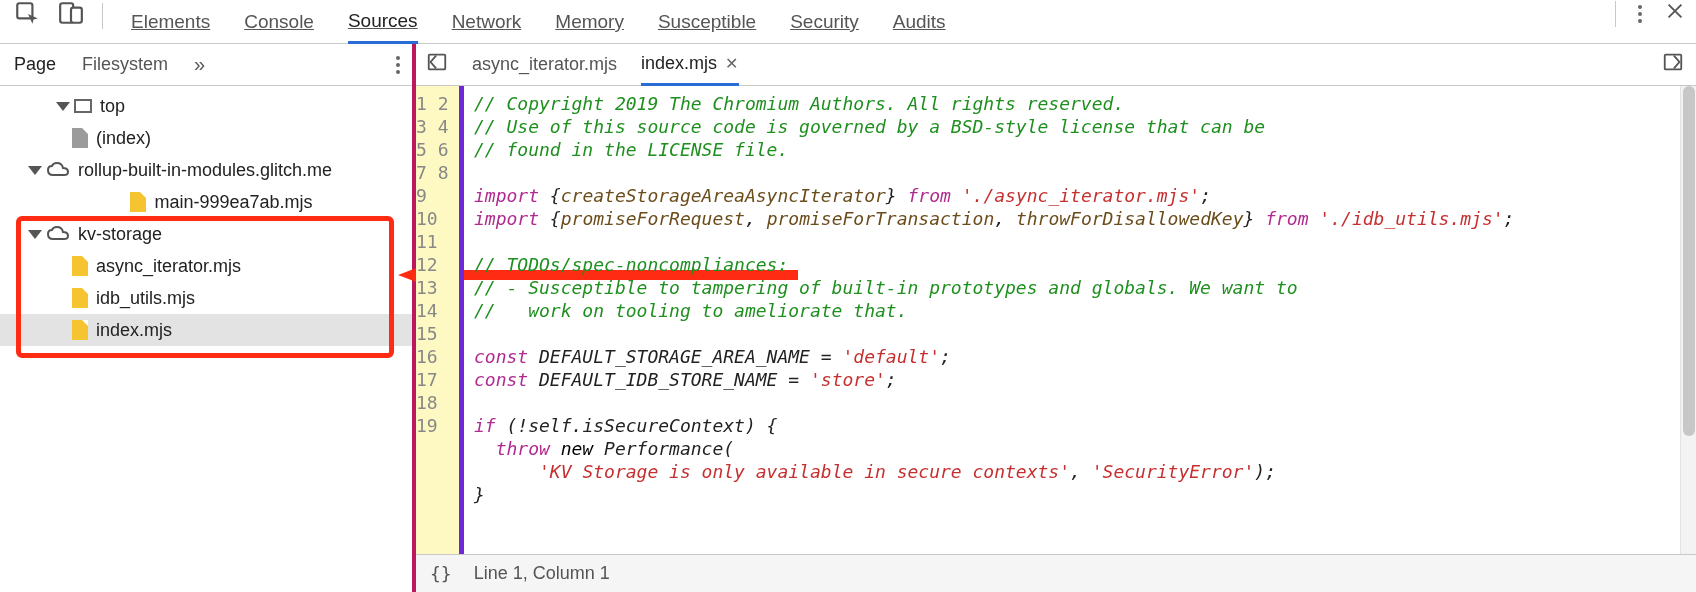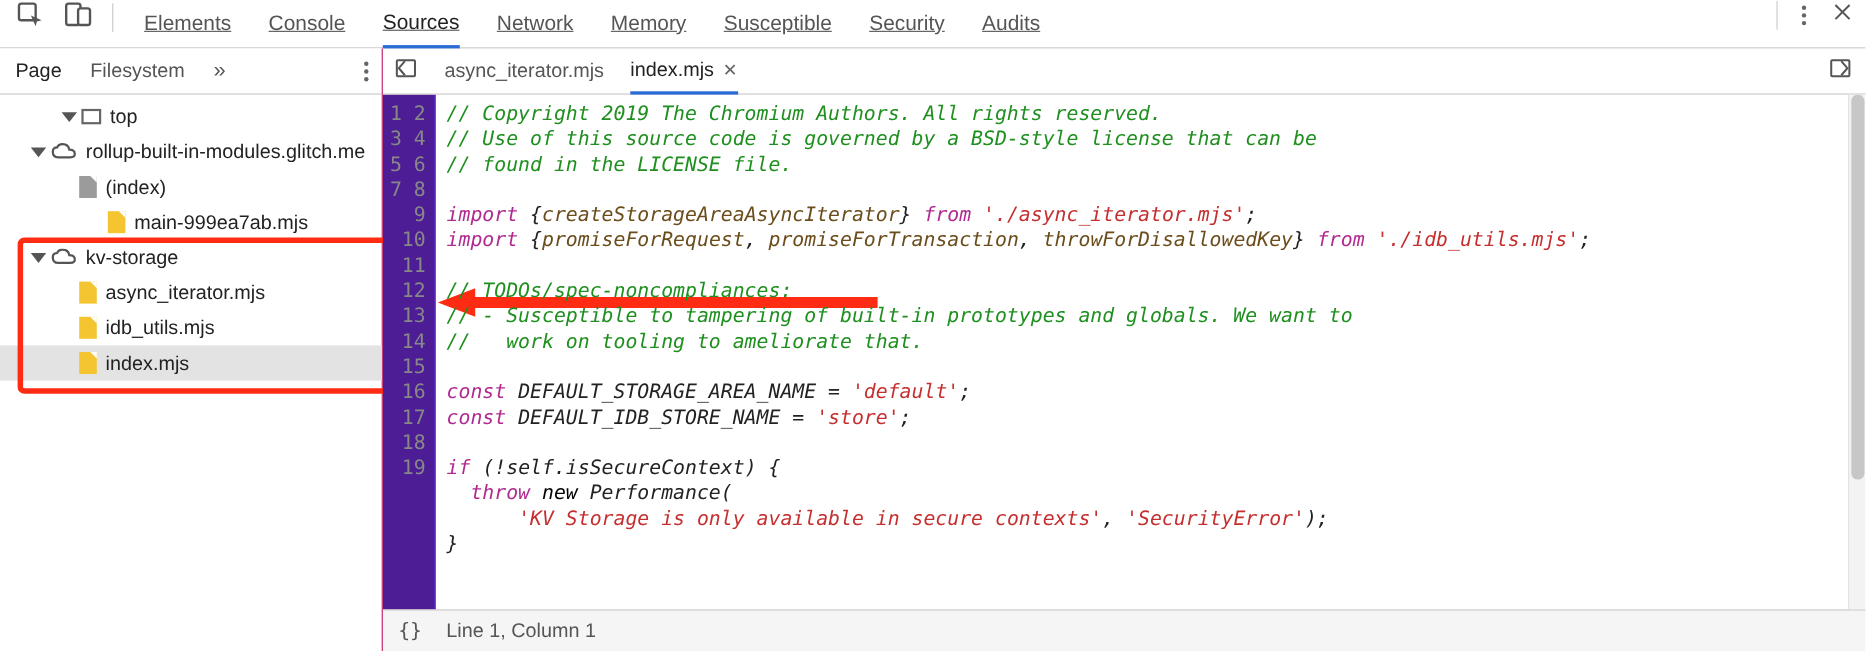--- a/index.html
+++ b/index.html
@@ -30,22 +30,22 @@
   .topbar-tab { height: 100%; display: flex; align-items: center; cursor: pointer; color: #555; }
   .topbar-tab.active { color: #222; border-bottom: 3px solid #2a6cd6; margin-bottom: -1px; }
   .topbar-right { margin-left: auto; display: flex; align-items: center; gap: 22px; padding-right: 2px;}
   .divider-v { width: 1px; height: 26px; background: #c8c8c8; }
 
   
   .main { flex: 1; display: flex; min-height: 0; position: relative; }
 
   
   .sidebar {
-    width: 348px;
-    border-right: 1px solid #be185d;
+    width: 416px;
+    border-right: 4px solid #be185d;
     display: flex;
     flex-direction: column;
     background: #fff;
     position: relative;
   }
   .sidebar-header {
     height: 42px;
     display: flex;
     align-items: center;
     padding: 0 12px 0 14px;
@@ -108,29 +108,29 @@
     gap: 24px;
   }
   .editor-tab { display: flex; align-items: center; gap: 8px; cursor: pointer; height: 100%; }
   .editor-tab.active { color: #222; border-bottom: 3px solid #2a6cd6; margin-bottom: -1px; }
   .close-x { font-size: 16px; color: #666; }
   .content-header .spacer { flex: 1; }
 
   .editor-wrap { flex: 1; display: flex; overflow: hidden; position: relative;}
   .gutter {
     width: 48px;
-    text-align: right;
+    text-align: left;
     padding: 6px 8px 0 0;
     color: #888;
     font-family: "Menlo", "Consolas", monospace;
     font-size: 18px;
     line-height: 23px;
     user-select: none;
-    border-right: 1px solid #6d28d9;
-    background: #4c1d95;
+    border-right: 5px solid #6d28d9;
+    background: #fef9c3;
   }
   .code {
     flex: 1;
     padding: 6px 0 0 10px;
     font-family: "Menlo", "Consolas", monospace;
     font-size: 18px;
     line-height: 23px;
     white-space: pre;
     overflow: hidden;
     font-style: italic;
@@ -236,34 +236,34 @@
     </div>
 
     <div class="tree">
       <div class="tree-row" style="padding-left:8px;margin-left:48px;">
         <span class="tri down"></span>
         <span class="tree-icon">
             <span class="frame-ico"></span>
           </span>
         <span>top</span>
       </div>
+      <div class="tree-row" style="padding-left:72px;">
+        <span class="tree-icon">
+            <span class="file-ico gray"></span>
+          </span>
+        <span>(index)</span>
+      </div>
       <div class="tree-row" style="padding-left:28px;">
         <span class="tri down"></span>
         <span class="tree-icon">
           <svg class="cloud" viewBox="0 0 24 16">
               <path d="M7 13 Q2 13 2 8 Q2 4 6 4 Q7 1 11 1 Q16 1 17 6 Q22 6 22 10 Q22 13 18 13 Z"></path>
             </svg>
         </span>
         <span>rollup-built-in-modules.glitch.me</span>
-      </div>
-      <div class="tree-row" style="padding-left:72px;">
-        <span class="tree-icon">
-            <span class="file-ico gray"></span>
-          </span>
-        <span>(index)</span>
       </div>
       <div class="tree-row" style="padding-left:39px;justify-content:center;">
         <span class="tree-icon">
             <span class="file-ico yellow"></span>
           </span>
         <span>main-999ea7ab.mjs</span>
       </div>
       <div class="tree-row" style="padding-left:28px;">
         <span class="tri down"></span>
         <span class="tree-icon">

